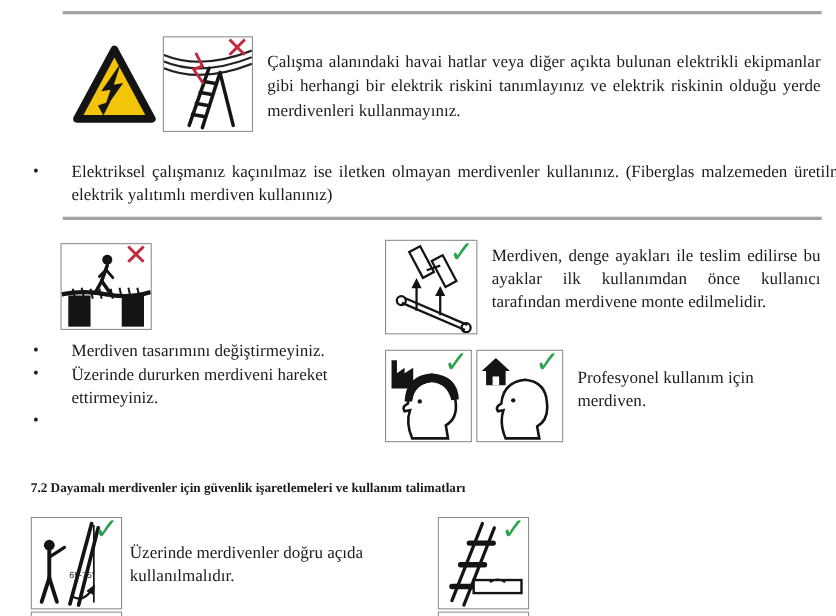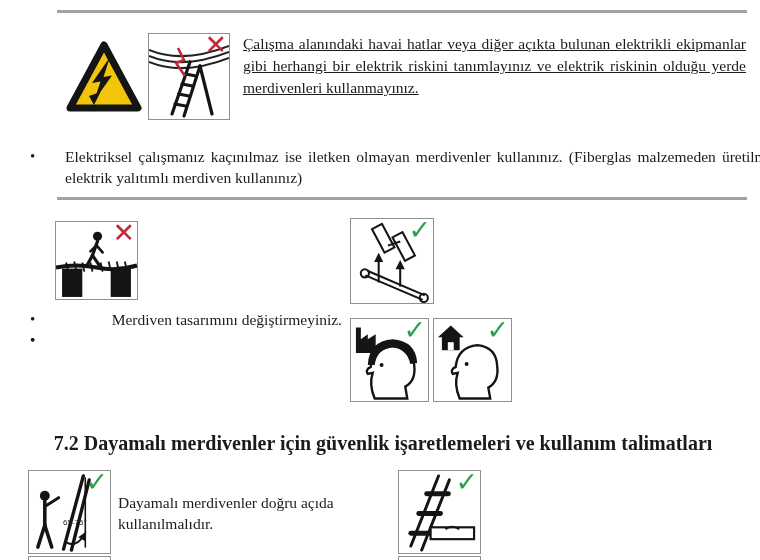--- a/index.html
+++ b/index.html
@@ -23,21 +23,21 @@
   .mark.cross{color:#c2283c;}
   .mark.check{color:#2aa24d;}
   .bullet-glyph{
     position:absolute;left:0;top:0;width:14px;text-align:left;font-size:15px;
   }
   .bullet-item{position:relative;padding-left:35px;}
   .angle-label{
     position:absolute;left:42%;top:57%;font-family:"Liberation Sans","DejaVu Sans",sans-serif;
     font-size:8px;color:#222;letter-spacing:0;line-height:9px;
   }
-  .heading{font-weight:bold;font-size:20px;text-align:center;}
+  .heading{font-weight:bold;font-size:12px;}
 </style>
 </head>
 <body>
 
 <div class="page">
 
   <div class="rule" style="top:10px;"></div>
 
   <div class="abs" style="left:64px;top:38px;width:80px;height:78px;">
     <svg viewBox="0 0 80 78" width="80" height="78">
@@ -62,21 +62,21 @@
         <path d="M29.5 60 L40 62"></path>
         <path d="M26 70 L36.5 72"></path>
         <path d="M51 32 L63 80"></path>
       </g>
       <polyline points="29,14 35,26 27,29 36,42" fill="none" stroke="#c2283c" stroke-width="2.6"></polyline>
     </svg>
     <span class="mark cross">✕</span>
   </div>
 
   <div class="abs" style="left:243px;top:33px;width:503px;">
-    <p class="just" style="line-height:22px;text-decoration:underline;">Çalışma alanındaki havai hatlar veya diğer açıkta bulunan elektrikli ekipmanlar gibi herhangi bir elektrik riskini tanımlayınız ve elektrik riskinin olduğu yerde merdivenleri kullanmayınız.</p>
+    <p class="just" style="margin-top:13px;line-height:22px;">Çalışma alanındaki havai hatlar veya diğer açıkta bulunan elektrikli ekipmanlar gibi herhangi bir elektrik riskini tanımlayınız ve elektrik riskinin olduğu yerde merdivenleri kullanmayınız.</p>
   </div>
 
   <div class="abs bullet-item" style="left:30px;top:146px;width:712px;">
     <span class="bullet-glyph">•</span>
     <p class="just">Elektriksel çalışmanız kaçınılmaz ise iletken olmayan merdivenler kullanınız. (Fiberglas malzemeden üretilmiş elektrik yalıtımlı merdiven kullanınız)</p>
   </div>
 
   <div class="rule" style="top:197px;"></div>
 
   <div class="pictobox" style="left:55px;top:221px;width:83px;height:79px;">
@@ -121,28 +121,30 @@
         <circle cx="71" cy="77" r="4"></circle>
         <path d="M27 62 L27 40"></path>
         <path d="M48 66 L48 47"></path>
       </g>
       <polygon points="27,33 22.5,42 31.5,42" fill="#141414"></polygon>
       <polygon points="48,40 43.5,49 52.5,49" fill="#141414"></polygon>
     </svg>
     <span class="mark check">✓</span>
   </div>
 
+  <p class="abs just" style="left:447px;top:222px;width:299px;">Merdiven, denge ayakları ile teslim edilirse bu ayaklar ilk kullanımdan önce kullanıcı tarafından merdivene monte edilmelidir.</p>
 
   <div class="abs" style="left:30px;top:309px;width:320px;">
     <div class="bullet-item">
       <span class="bullet-glyph">•</span>
-      <p style="width:277px;text-align:right;">Merdiven tasarımını değiştirmeyiniz.</p>
+      <p style="width:277px;">Merdiven tasarımını değiştirmeyiniz.</p>
     </div>
     <div class="bullet-item">
       <span class="bullet-glyph">•</span>
+      <p style="width:272px;">Üzerinde dururken merdiveni hareket ettirmeyiniz.</p>
     </div>
     <div class="bullet-item">
       <span class="bullet-glyph">•</span>
     </div>
   </div>
 
   <div class="pictobox" style="left:350px;top:318px;width:79px;height:84px;">
     <svg viewBox="0 0 78 82">
       <path d="M5 34 V8 h5 v12 l7 -5 v5 l8 -5 v19 Z" fill="#141414"></path>
       <path d="M24 80 Q18 66 22 54 L17 55 Q14 51 20 48 Q22 30 42 27 Q62 28 64 46 Q66 62 55 68 L57 80 Z" fill="#ffffff" stroke="#141414" stroke-width="2.4"></path>
@@ -155,20 +157,21 @@
   <div class="pictobox" style="left:433px;top:318px;width:79px;height:84px;">
     <svg viewBox="0 0 78 82">
       <path d="M4 18 L17 6 L30 18 L26 18 L26 31 L8 31 L8 18 Z" fill="#141414"></path>
       <rect x="14" y="23" width="6" height="8" fill="#ffffff"></rect>
       <path d="M26 80 Q20 66 24 54 L19 55 Q16 51 22 48 Q24 28 44 26 Q63 28 64 47 Q66 63 55 69 L57 80 Z" fill="#ffffff" stroke="#141414" stroke-width="2.4"></path>
       <circle cx="33" cy="45" r="2" fill="#141414"></circle>
     </svg>
     <span class="mark check">✓</span>
   </div>
 
+  <p class="abs" style="left:525px;top:333px;width:190px;">Profesyonel kullanım için merdiven.</p>
 
   <p class="abs heading" style="left:28px;top:433px;width:710px;">7.2 Dayamalı merdivenler için güvenlik işaretlemeleri ve kullanım talimatları</p>
 
   <div class="pictobox" style="left:28px;top:470px;width:83px;height:84px;">
     <svg viewBox="0 0 82 83">
       <circle cx="16" cy="25" r="5" fill="#141414"></circle>
       <g stroke="#141414" fill="none" stroke-linecap="round">
         <path d="M16 30 L16 55" stroke-width="3.6"></path>
         <path d="M16 36 L30 27" stroke-width="3"></path>
         <path d="M16 55 L9 77" stroke-width="3.6"></path>
@@ -177,21 +180,21 @@
         <path d="M43 80 L61 9" stroke-width="3.4"></path>
         <path d="M57 7 L57 77" stroke-width="1.6"></path>
         <path d="M37 72 Q 47 78 55 66" stroke-width="2"></path>
       </g>
       <polygon points="58,61 50,67 57,71" fill="#141414"></polygon>
     </svg>
     <span class="angle-label">65-75°</span>
     <span class="mark check">✓</span>
   </div>
 
-  <p class="abs" style="left:118px;top:492px;width:240px;">Dayamalı merdivenler doğru açıda kullanılmalıdır.</p>
+  <p class="abs" style="left:118px;top:492px;width:240px;">Üzerinde merdivenler doğru açıda kullanılmalıdır.</p>
 
   <div class="pictobox" style="left:398px;top:470px;width:83px;height:84px;">
     <svg viewBox="0 0 82 83">
       <g stroke="#141414" fill="none" stroke-linecap="round">
         <path d="M12 76 L40 5" stroke-width="3"></path>
         <path d="M23 80 L51 9" stroke-width="3"></path>
         <path d="M12 63 L34 63" stroke-width="5"></path>
         <path d="M20 43 L42 43" stroke-width="5"></path>
         <path d="M28 23 L50 23" stroke-width="5"></path>
       </g>

